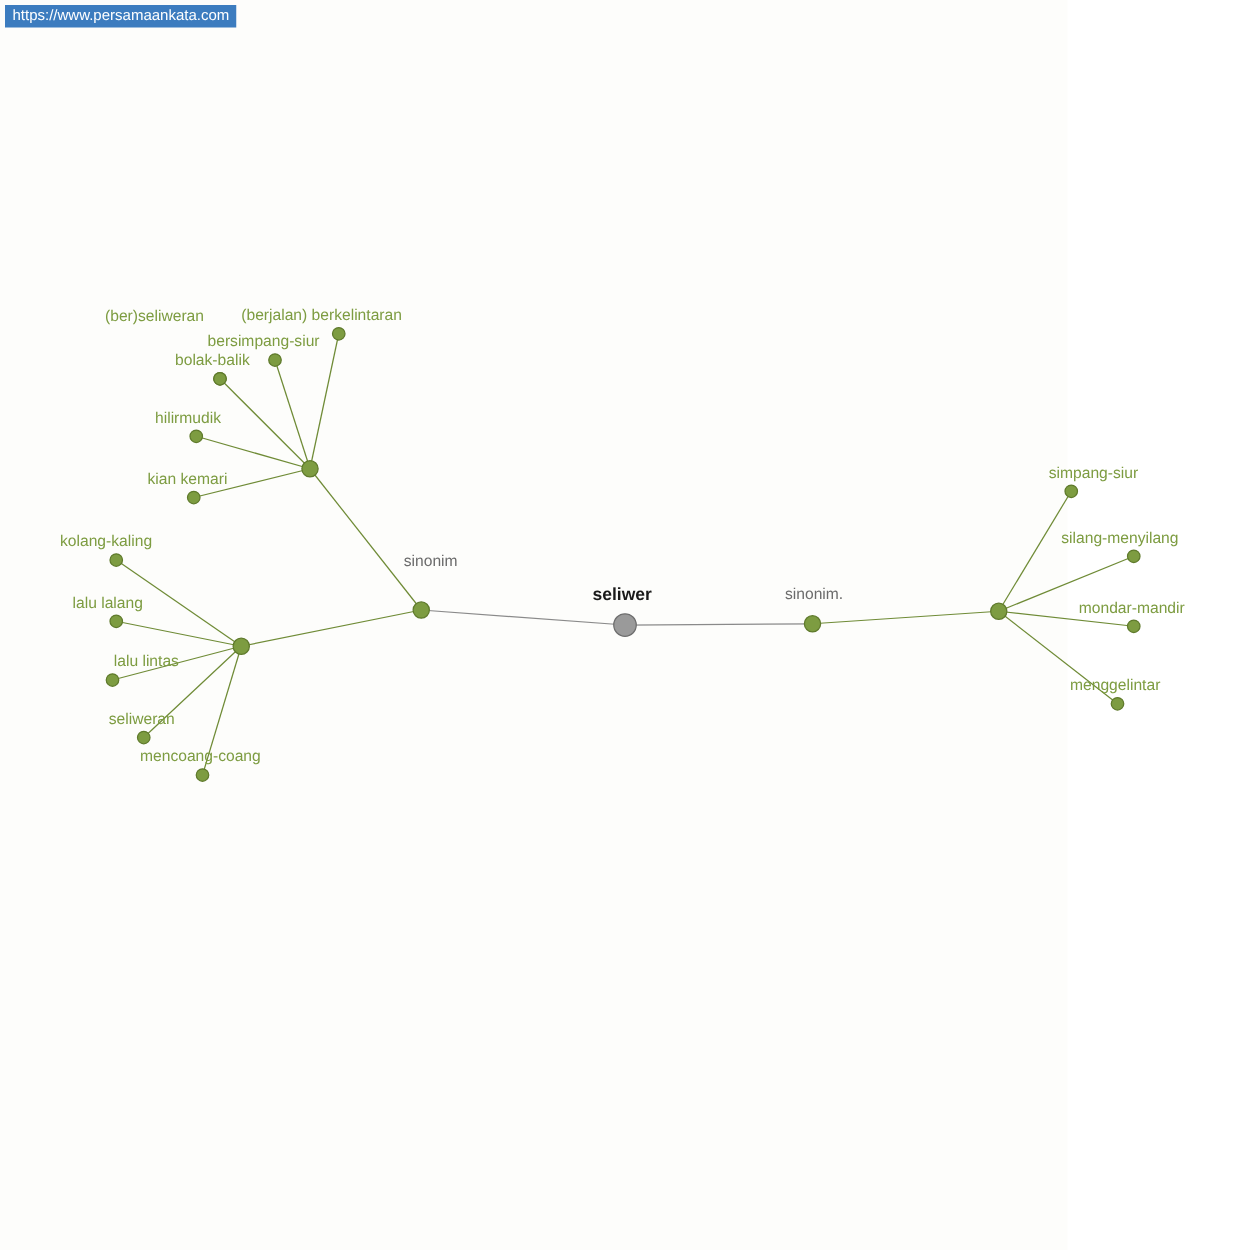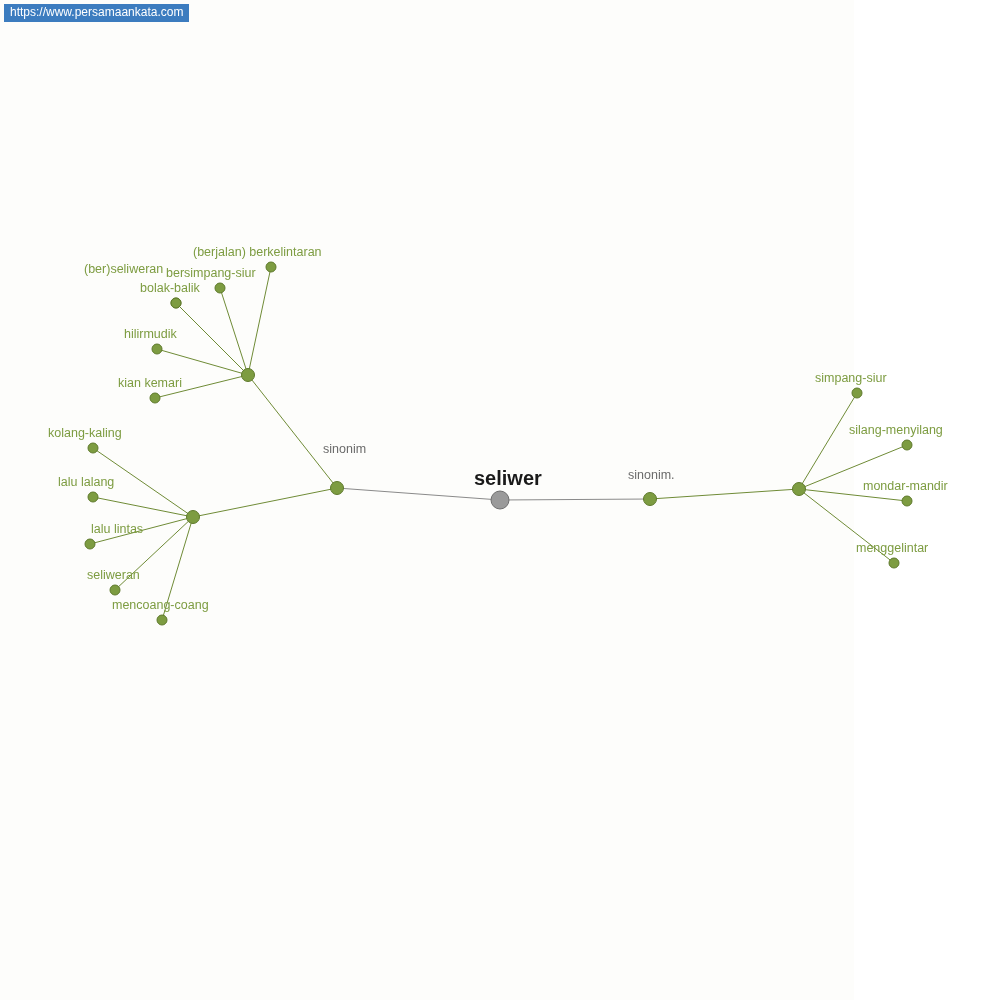--- a/index.html
+++ b/index.html
@@ -47,21 +47,21 @@
   .label-green {
     color: #7d9c41;
     font-size: 12.5px;
   }
   .label-gray {
     color: #6b6b6b;
     font-size: 12.5px;
   }
   .label-center {
     color: #1a1a1a;
-    font-size: 20px;
+    font-size: 14px;
     font-weight: bold;
   }
 </style>
 </head>
 <body>
 
 <div id="app">
 
   <div id="url-banner">https://www.persamaankata.com</div>
 
@@ -109,30 +109,30 @@
         <circle cx="907" cy="445" r="5" fill="#7d9c41" stroke="#5f7a2c" stroke-width="1"></circle>
         <circle cx="907" cy="501" r="5" fill="#7d9c41" stroke="#5f7a2c" stroke-width="1"></circle>
         <circle cx="894" cy="563" r="5" fill="#7d9c41" stroke="#5f7a2c" stroke-width="1"></circle>
       </g>
   </svg>
 
   <div id="labels-layer">
       <div class="node-label label-center" style="left: 474px; top: 467px;">seliwer</div>
       <div class="node-label label-gray" style="left: 323px; top: 442px; text-align: right;">sinonim</div>
       <div class="node-label label-gray" style="left: 628px; top: 468px;">sinonim.</div>
-      <div class="node-label label-green" style="left: 84px; top: 246px; margin-top: 16px;">(ber)seliweran</div>
+      <div class="node-label label-green" style="left: 84px; top: 246px;">(ber)seliweran</div>
       <div class="node-label label-green" style="left: 178px; top: 245px; margin-left: 15px;">(berjalan) berkelintaran</div>
       <div class="node-label label-green" style="left: 166px; top: 266px;">bersimpang-siur</div>
       <div class="node-label label-green" style="left: 140px; top: 281px;">bolak-balik</div>
       <div class="node-label label-green" style="left: 124px; top: 327px;">hilirmudik</div>
       <div class="node-label label-green" style="left: 118px; top: 376px;">kian kemari</div>
       <div class="node-label label-green" style="left: 48px; top: 426px;">kolang-kaling</div>
       <div class="node-label label-green" style="left: 58px; top: 475px;">lalu lalang</div>
       <div class="node-label label-green" style="left: 56px; top: 522px; margin-left: 35px;">lalu lintas</div>
       <div class="node-label label-green" style="left: 87px; top: 568px;">seliweran</div>
       <div class="node-label label-green" style="left: 112px; top: 598px;">mencoang-coang</div>
-      <div class="node-label label-green" style="left: 815px; top: 371px;">simpang-siur</div>
+      <div class="node-label label-green" style="left: 839px; top: 371px;">simpang-siur</div>
       <div class="node-label label-green" style="left: 849px; top: 423px;">silang-menyilang</div>
       <div class="node-label label-green" style="left: 863px; top: 479px;">mondar-mandir</div>
       <div class="node-label label-green" style="left: 856px; top: 541px;">menggelintar</div>
     </div>
 
 </div>
 
 </body></html>

